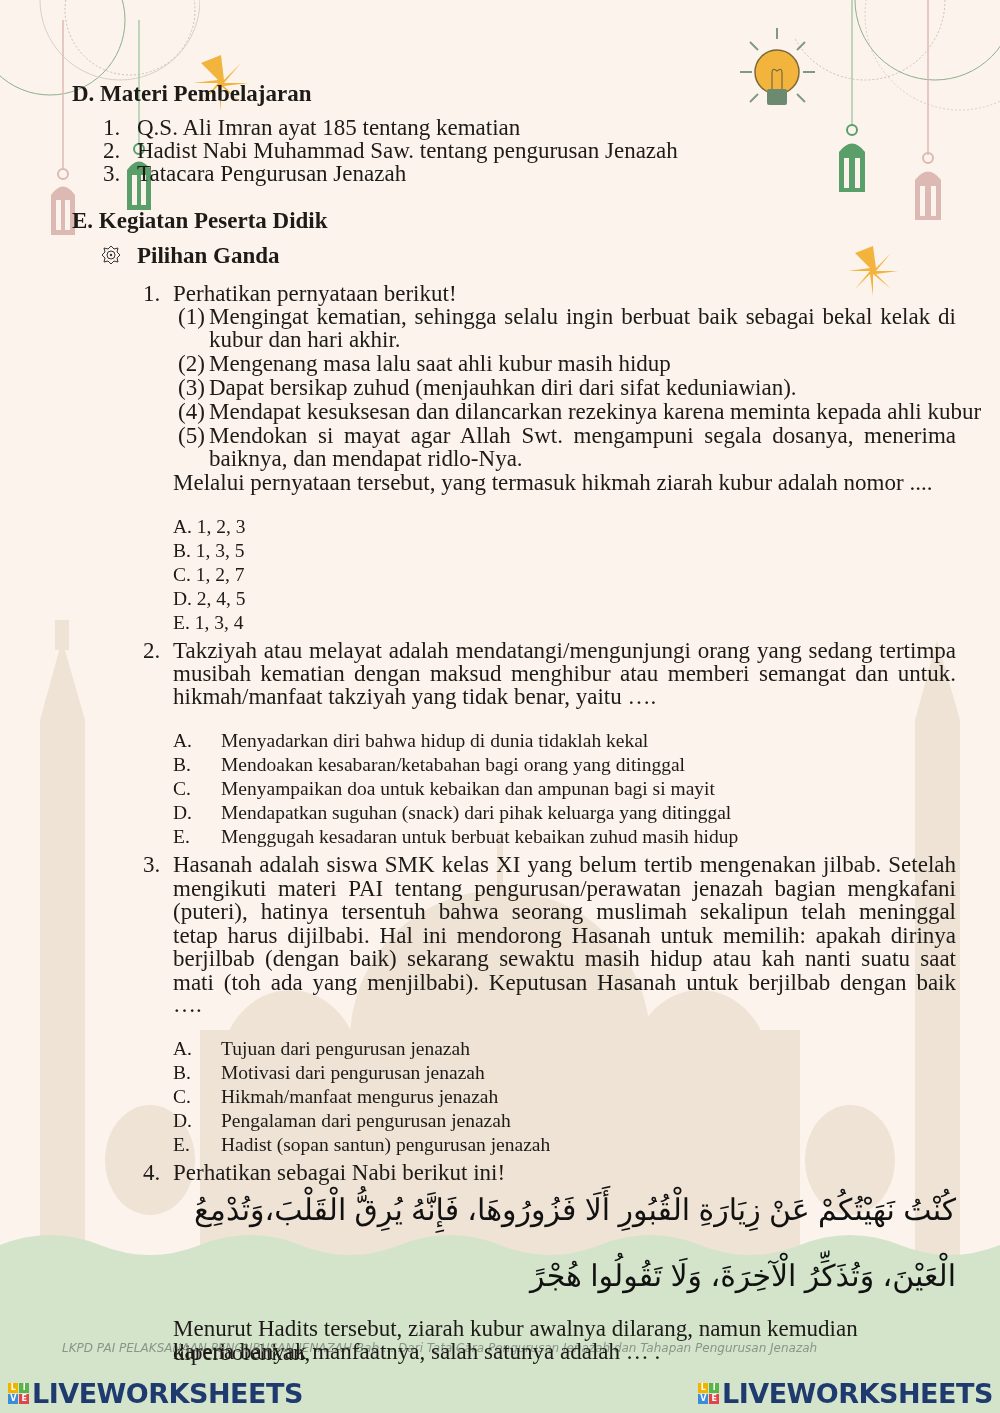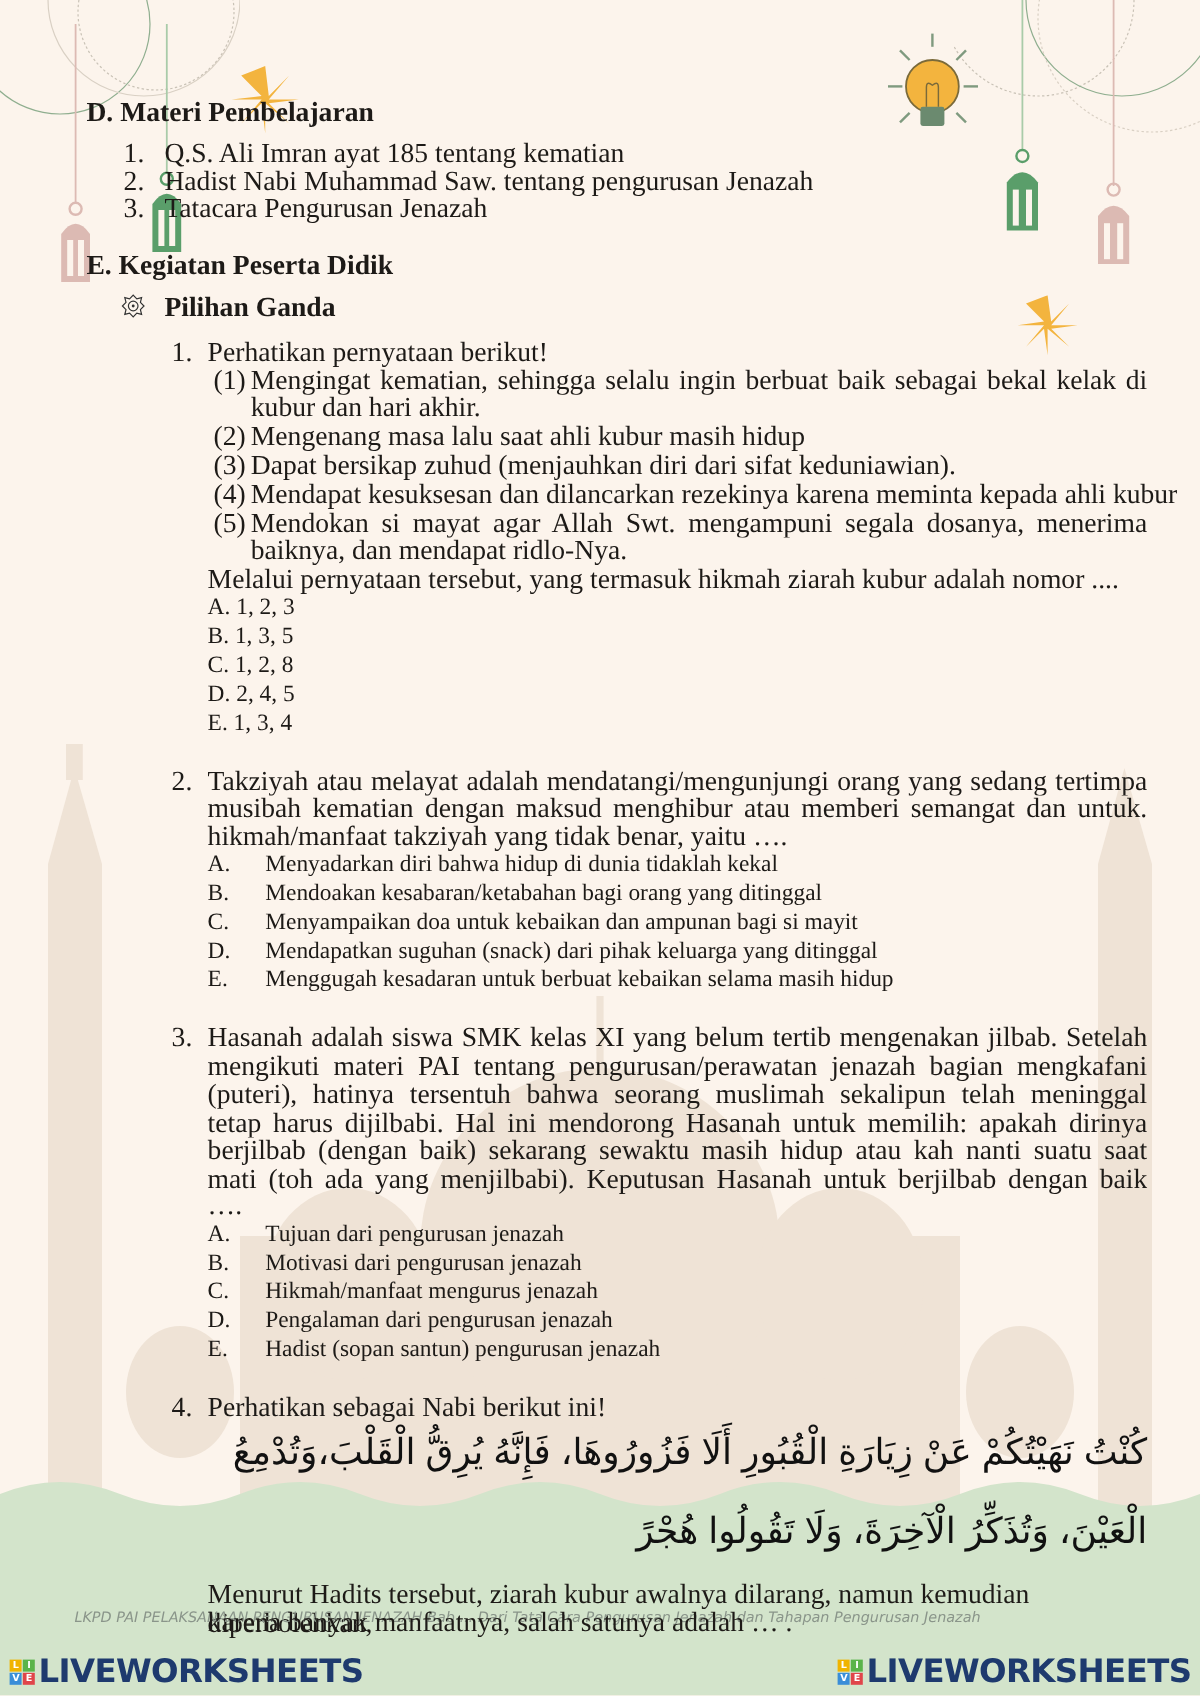--- a/index.html
+++ b/index.html
@@ -3,21 +3,21 @@
 <meta charset="utf-8">
 <style>
   html, body { margin:0; padding:0; }
   body { width:1000px; height:1413px; overflow:hidden; position:relative; background:#fcf4ec; font-family:"Liberation Serif", "DejaVu Serif", serif; color:#1d1a17; }
   .page { position:absolute; inset:0; }
   .deco { position:absolute; }
   .text { position:absolute; font-size:23px; line-height:23.6px; }
   .h { font-weight:bold; }
   .justify { text-align:justify; }
   .justify::after { content:""; display:inline-block; width:100%; }
-  .opt { position:absolute; font-size:19.5px; line-height:23.6px; white-space:nowrap; }
+  .opt { position:absolute; font-size:19.5px; line-height:23.6px; white-space:nowrap;margin-top:20px; }
   .optletter { display:inline-block; width:48px; }
   .arabic { position:absolute; font-family:Liberation Sans, sans-serif; font-size:30px; direction:rtl; text-align:right; color:#111; white-space:nowrap; }
   .footer-note { position:absolute; font-family:"DejaVu Sans", sans-serif; font-size:12px; color:#8a958a; white-space:nowrap;font-style:italic; }
   .brand { position:absolute; font-family:"DejaVu Sans", sans-serif; font-weight:bold; font-size:27px; color:#1e3a6e; letter-spacing:-0.5px; display:flex; align-items:center; }
   .live-icon { display:inline-grid; grid-template-columns:10px 10px; grid-template-rows:10px 10px; gap:1px; margin-right:3px; }
   .live-icon span { display:block; font-size:8px; line-height:10px; text-align:center; color:#fff; font-weight:bold; }
 </style>
 </head>
 <body>
 
@@ -141,36 +141,36 @@
     <div class="text" style="left:209px;top:400px">Mendapat kesuksesan dan dilancarkan rezekinya karena meminta kepada ahli kubur</div>
 
     <div class="text" style="left:178px;top:424px">(5)</div>
     <div class="text justify" style="left:209px;top:424px;width:747px;height:24px;overflow:hidden">Mendokan si mayat agar Allah Swt. mengampuni segala dosanya, menerima amal</div>
     <div class="text" style="left:209px;top:447px">baiknya, dan mendapat ridlo-Nya.</div>
 
     <div class="text" style="left:173px;top:471px">Melalui pernyataan tersebut, yang termasuk hikmah ziarah kubur adalah nomor ....</div>
 
     <div class="opt" style="left:173px;top:495px">A. 1, 2, 3</div>
     <div class="opt" style="left:173px;top:519px">B. 1, 3, 5</div>
-    <div class="opt" style="left:173px;top:543px">C. 1, 2, 8</div>
+    <div class="opt" style="left:173px;top:543px">C. 1, 2, 7</div>
     <div class="opt" style="left:173px;top:567px">D. 2, 4, 5</div>
     <div class="opt" style="left:173px;top:591px">E. 1, 3, 4</div>
   </div>
 
   <div>
     <div class="text" style="left:143px;top:639px">2.</div>
     <div class="text justify" style="left:173px;top:639px;width:783px;height:24px;overflow:hidden">Takziyah atau melayat adalah mendatangi/mengunjungi orang yang sedang tertimpa</div>
     <div class="text justify" style="left:173px;top:662px;width:783px;height:24px;overflow:hidden">musibah kematian dengan maksud menghibur atau memberi semangat dan untuk. Berikut</div>
     <div class="text" style="left:173px;top:685px">hikmah/manfaat takziyah yang tidak benar, yaitu ….</div>
 
     <div class="opt" style="left:173px;top:709px"><span class="optletter">A.</span><span>Menyadarkan diri bahwa hidup di dunia tidaklah kekal</span></div>
     <div class="opt" style="left:173px;top:733px"><span class="optletter">B.</span><span>Mendoakan kesabaran/ketabahan bagi orang yang ditinggal</span></div>
     <div class="opt" style="left:173px;top:757px"><span class="optletter">C.</span><span>Menyampaikan doa untuk kebaikan dan ampunan bagi si mayit</span></div>
     <div class="opt" style="left:173px;top:781px"><span class="optletter">D.</span><span>Mendapatkan suguhan (snack) dari pihak keluarga yang ditinggal</span></div>
-    <div class="opt" style="left:173px;top:805px"><span class="optletter">E.</span><span>Menggugah kesadaran untuk berbuat kebaikan selama masih hidup</span></div>
+    <div class="opt" style="left:173px;top:805px"><span class="optletter">E.</span><span>Menggugah kesadaran untuk berbuat kebaikan zuhud masih hidup</span></div>
   </div>
 
   <div>
     <div class="text" style="left:143px;top:853px">3.</div>
     <div class="text justify" style="left:173px;top:853px;width:783px;height:24px;overflow:hidden">Hasanah adalah siswa SMK kelas XI yang belum tertib mengenakan jilbab. Setelah</div>
     <div class="text justify" style="left:173px;top:877px;width:783px;height:24px;overflow:hidden">mengikuti materi PAI tentang pengurusan/perawatan jenazah bagian mengkafani mayit</div>
     <div class="text justify" style="left:173px;top:900px;width:783px;height:24px;overflow:hidden">(puteri), hatinya tersentuh bahwa seorang muslimah sekalipun telah meninggal dunia, ia</div>
     <div class="text justify" style="left:173px;top:924px;width:783px;height:24px;overflow:hidden">tetap harus dijilbabi. Hal ini mendorong Hasanah untuk memilih: apakah dirinya mau</div>
     <div class="text justify" style="left:173px;top:947px;width:783px;height:24px;overflow:hidden">berjilbab (dengan baik) sekarang sewaktu masih hidup atau kah nanti suatu saat ketika sudah</div>
     <div class="text justify" style="left:173px;top:971px;width:783px;height:24px;overflow:hidden">mati (toh ada yang menjilbabi). Keputusan Hasanah untuk berjilbab dengan baik merupakan</div>

